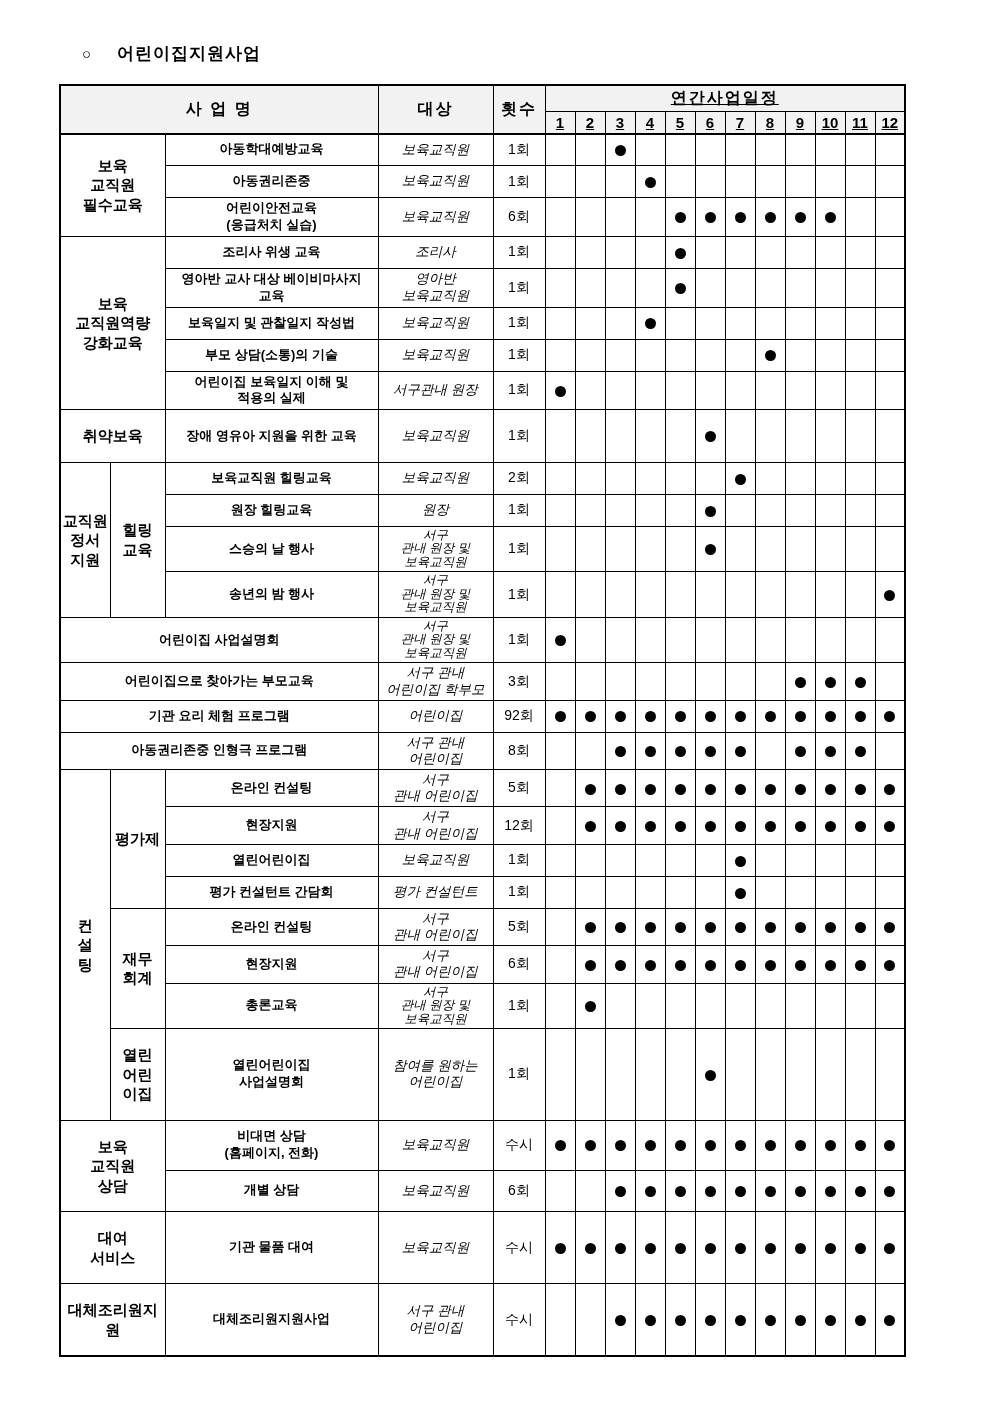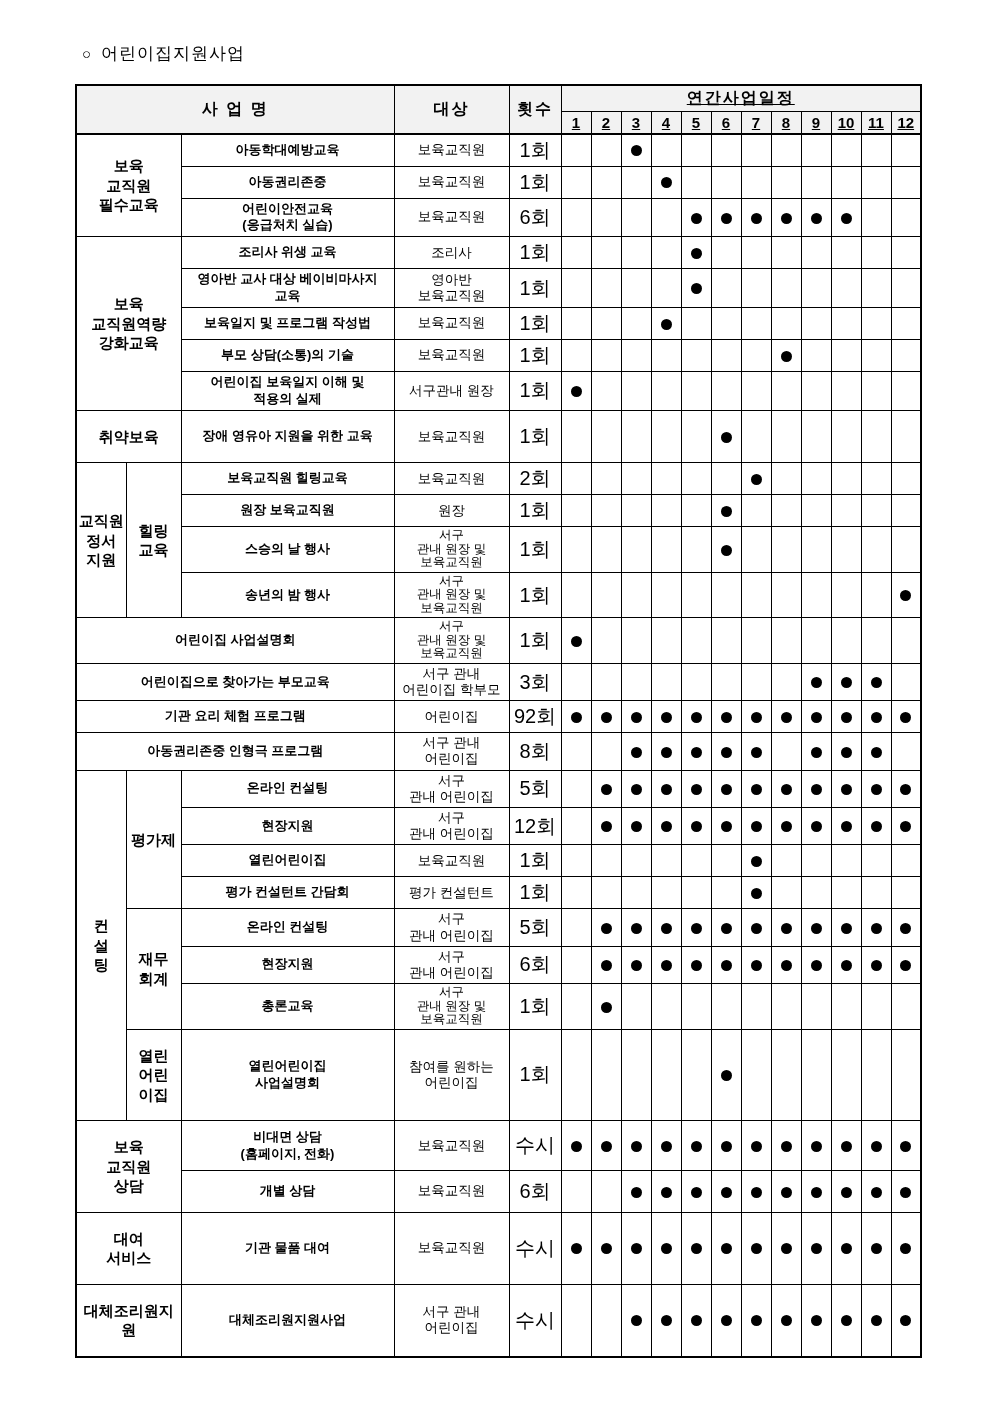--- a/index.html
+++ b/index.html
@@ -10,24 +10,24 @@
     color: #000;
     font-family: "Liberation Sans", sans-serif;
     position: relative;
   }
   .title-wrap {
     position: absolute; left: 82px; top: 42px;
     font-size: 17px; letter-spacing: 1px;
     display: flex; align-items: center; gap: 9px;
   }
   .title-bullet { font-size: 15px; }
-  .page-title { font-weight: 400; }
+  .page-title { font-weight: 700; margin-left: 16px; }
 
   table.schedule {
-    position: absolute; left: 75px; top: 84px;
+    position: absolute; left: 59px; top: 84px;
     border-collapse: collapse;
     table-layout: fixed;
     border: 2px solid #000;
   }
   th, td {
     border: 1px solid #000;
     text-align: center;
     vertical-align: middle;
     padding: 2px 1px;
     overflow: hidden;
@@ -43,24 +43,24 @@
   td.cat {
     font-weight: bold; font-size: 15px;
     white-space: pre-line; line-height: 1.3;
     padding: 16px 0;
   }
   td.name {
     font-weight: bold; font-size: 13px;
     white-space: pre-line; line-height: 1.3;
   }
   td.target {
-    font-size: 13.5px; white-space: pre-line; line-height: 1.2;
+    font-size: 13.5px; white-space: pre-line; line-height: 1.2; font-style: italic;
   }
   td.target.small { font-size: 12.5px; line-height: 1.08; }
-  td.count { font-size: 20px; }
+  td.count { font-size: 14px; }
   td.mcell { padding: 0; }
   .dot {
     display: inline-block;
     width: 11px; height: 11px;
     background: #000; border-radius: 50%;
     vertical-align: middle;
   }
 </style>
 </head>
 <body>
@@ -201,21 +201,21 @@
         <td class="mcell"><span class="dot"></span></td>
         <td class="mcell"></td>
         <td class="mcell"></td>
         <td class="mcell"></td>
         <td class="mcell"></td>
         <td class="mcell"></td>
         <td class="mcell"></td>
         <td class="mcell"></td>
       </tr>
       <tr>
-        <td class="name" colspan="1">보육일지  및  프로그램  작성법</td>
+        <td class="name" colspan="1">보육일지  및  관찰일지  작성법</td>
         <td class="target">보육교직원</td>
         <td class="count">1회</td>
         <td class="mcell"></td>
         <td class="mcell"></td>
         <td class="mcell"></td>
         <td class="mcell"><span class="dot"></span></td>
         <td class="mcell"></td>
         <td class="mcell"></td>
         <td class="mcell"></td>
         <td class="mcell"></td>
@@ -293,21 +293,21 @@
         <td class="mcell"></td>
         <td class="mcell"></td>
         <td class="mcell"><span class="dot"></span></td>
         <td class="mcell"></td>
         <td class="mcell"></td>
         <td class="mcell"></td>
         <td class="mcell"></td>
         <td class="mcell"></td>
       </tr>
       <tr>
-        <td class="name" colspan="1">원장  보육교직원</td>
+        <td class="name" colspan="1">원장  힐링교육</td>
         <td class="target">원장</td>
         <td class="count">1회</td>
         <td class="mcell"></td>
         <td class="mcell"></td>
         <td class="mcell"></td>
         <td class="mcell"></td>
         <td class="mcell"></td>
         <td class="mcell"><span class="dot"></span></td>
         <td class="mcell"></td>
         <td class="mcell"></td>

